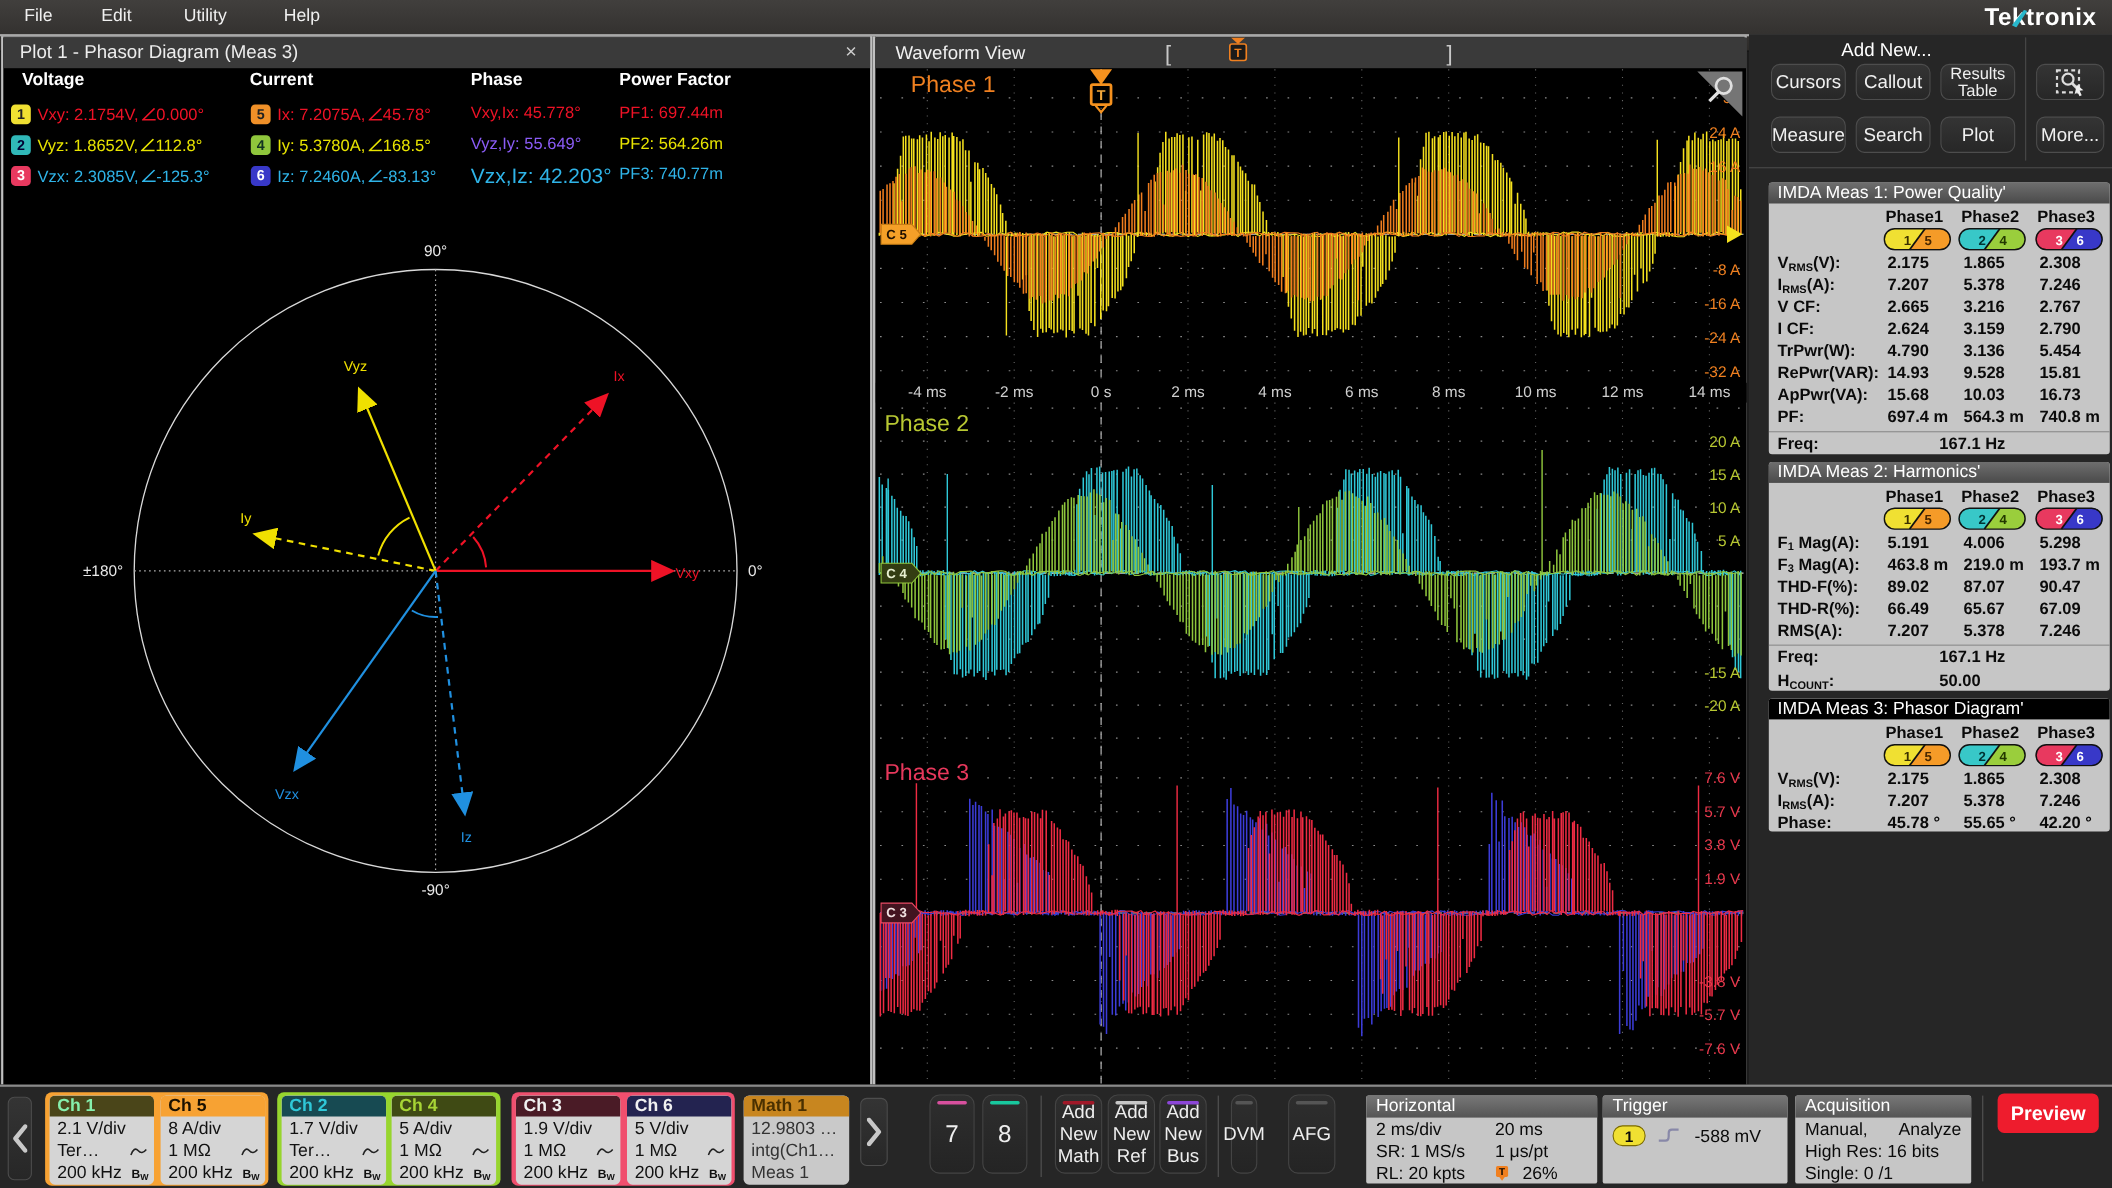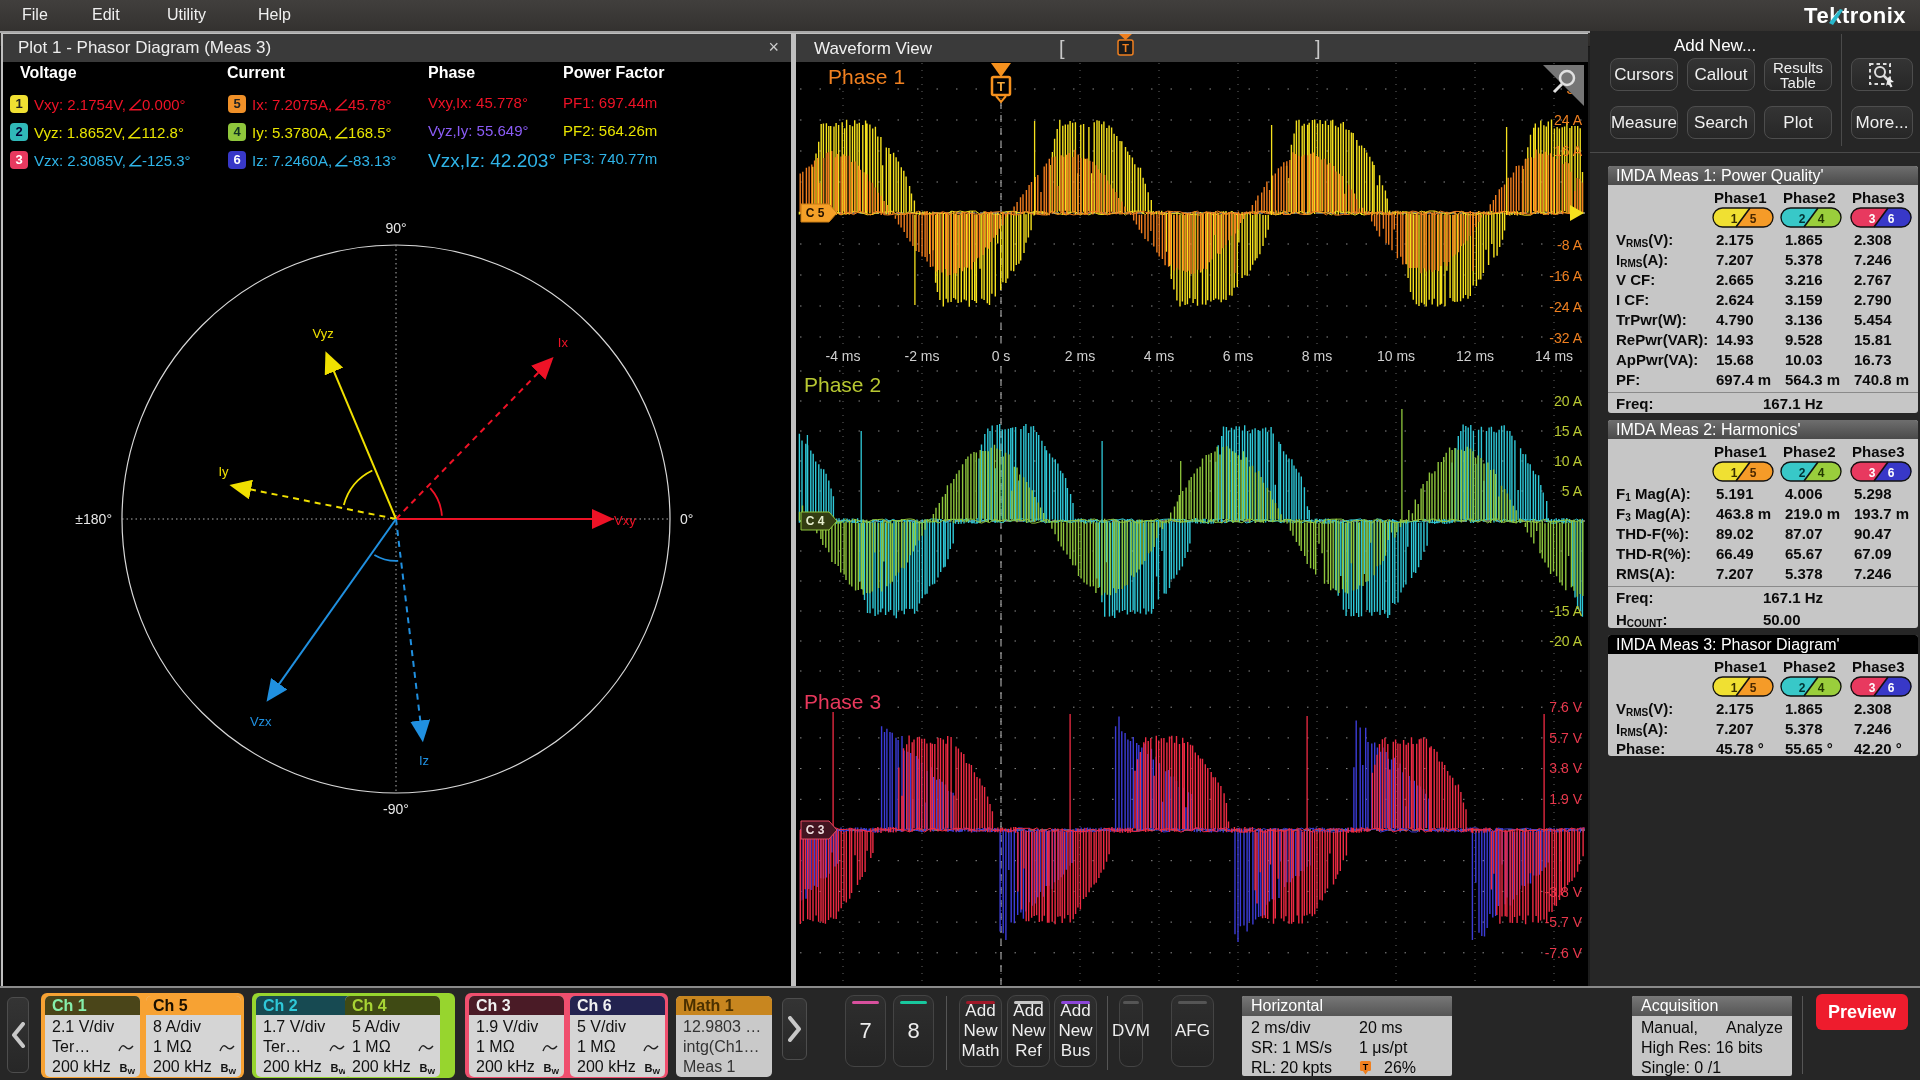--- a/index.html
+++ b/index.html
@@ -461,21 +461,21 @@
         <div class="chbody">8 A/div<br>1 MΩ <span style="float:right;margin-right:6px"><svg width="16" height="12" viewBox="0 0 16 12" style="vertical-align:middle">
               <path d="M1 9 Q4 1 7.5 5 T15 4" fill="none" stroke="#222" stroke-width="1.4"></path>
             </svg></span><br>200 kHz <span style="float:right;margin-right:5px"><span style="font-size:11px;font-weight:bold">B<span style="font-size:8px;vertical-align:-2px">W</span></span></span></div>
       </div>
       <div class="chbadge" style="left:256px">
         <div class="chhdr" style="background:#174a52;color:#2fc8d8">Ch 2</div>
         <div class="chbody">1.7 V/div<br>Ter… <span style="float:right;margin-right:6px"><svg width="16" height="12" viewBox="0 0 16 12" style="vertical-align:middle">
               <path d="M1 9 Q4 1 7.5 5 T15 4" fill="none" stroke="#222" stroke-width="1.4"></path>
             </svg></span><br>200 kHz <span style="float:right;margin-right:5px"><span style="font-size:11px;font-weight:bold">B<span style="font-size:8px;vertical-align:-2px">W</span></span></span></div>
       </div>
-      <div class="chbadge" style="left:345px">
+      <div class="chbadge" style="left:356px">
         <div class="chhdr" style="background:#3f4a14;color:#a7d435">Ch 4</div>
         <div class="chbody">5 A/div<br>1 MΩ <span style="float:right;margin-right:6px"><svg width="16" height="12" viewBox="0 0 16 12" style="vertical-align:middle">
               <path d="M1 9 Q4 1 7.5 5 T15 4" fill="none" stroke="#222" stroke-width="1.4"></path>
             </svg></span><br>200 kHz <span style="float:right;margin-right:5px"><span style="font-size:11px;font-weight:bold">B<span style="font-size:8px;vertical-align:-2px">W</span></span></span></div>
       </div>
       <div class="chbadge" style="left:469px">
         <div class="chhdr" style="background:#4a1b26;color:#f0f0f0">Ch 3</div>
         <div class="chbody">1.9 V/div<br>1 MΩ <span style="float:right;margin-right:6px"><svg width="16" height="12" viewBox="0 0 16 12" style="vertical-align:middle">
               <path d="M1 9 Q4 1 7.5 5 T15 4" fill="none" stroke="#222" stroke-width="1.4"></path>
             </svg></span><br>200 kHz <span style="float:right;margin-right:5px"><span style="font-size:11px;font-weight:bold">B<span style="font-size:8px;vertical-align:-2px">W</span></span></span></div>
@@ -506,18 +506,24 @@
     <div class="darkbtn" style="left:1119px;width:24px;font-size:17px"><div class="topline" style="background:#555"></div>DVM</div>
     <div class="darkbtn" style="left:1171px;width:43px;font-size:17px"><div class="topline" style="background:#555"></div>AFG</div>
     <div class="infopanel" style="left:1242px;width:210px;height:80px">
       <div class="infohdr">Horizontal</div>
       <div class="infobody">2 ms/div <span style="position:absolute;left:117px">20 ms</span><br>SR: 1 MS/s <span style="position:absolute;left:117px">1 μs/pt</span><br>RL: 20 kpts <span style="position:absolute;left:117px"><svg width="13" height="15" viewBox="0 0 13 15" style="vertical-align:-2px">
             <rect x="1" y="1" width="11" height="10" rx="1.5" fill="#f08020"></rect>
             <text x="6.5" y="9.5" font-size="9" font-weight="bold" fill="#000" text-anchor="middle">T</text>
             <path d="M4 11 L9 11 L6.5 14.5 Z" fill="#f08020"></path>
           </svg></span><span style="position:absolute;left:142px">26%</span></div>
     </div>
+    <div class="infopanel" style="left:1457px;width:168px;height:80px">
+      <div class="infohdr">Trigger</div>
+      <div class="infobody" style="padding-top:7px"><span style="display:inline-block;width:30px;height:19px;background:#f0e032;border:1.5px solid #7a6a00;border-radius:9px;text-align:center;font-size:14px;font-weight:bold;line-height:18px">1</span> <svg width="22" height="16" viewBox="0 0 22 16" style="vertical-align:-2px;margin-left:6px">
+          <path d="M2 13 H8 Q11 13 11 9 V6 Q11 3 14 3 H20" fill="none" stroke="#8888a8" stroke-width="2"></path>
+        </svg><span style="margin-left:12px">-588 mV</span></div>
+    </div>
     <div class="infopanel" style="left:1632px;width:160px;height:80px">
       <div class="infohdr">Acquisition</div>
       <div class="infobody">Manual, <span style="position:absolute;left:94px">Analyze</span><br>High Res: 16 bits<br>Single: 0 /1</div>
     </div>
     <div class="abs" style="left:1802px;top:8px;width:1px;height:78px;background:#555"></div>
     <div class="abs" style="left:1816px;top:6px;width:92px;height:36px;background:#ee1c2d;border-radius:6px;color:#fff;font-size:18px;font-weight:bold;text-align:center;line-height:36px">Preview</div>
   </div>
 </body></html>

